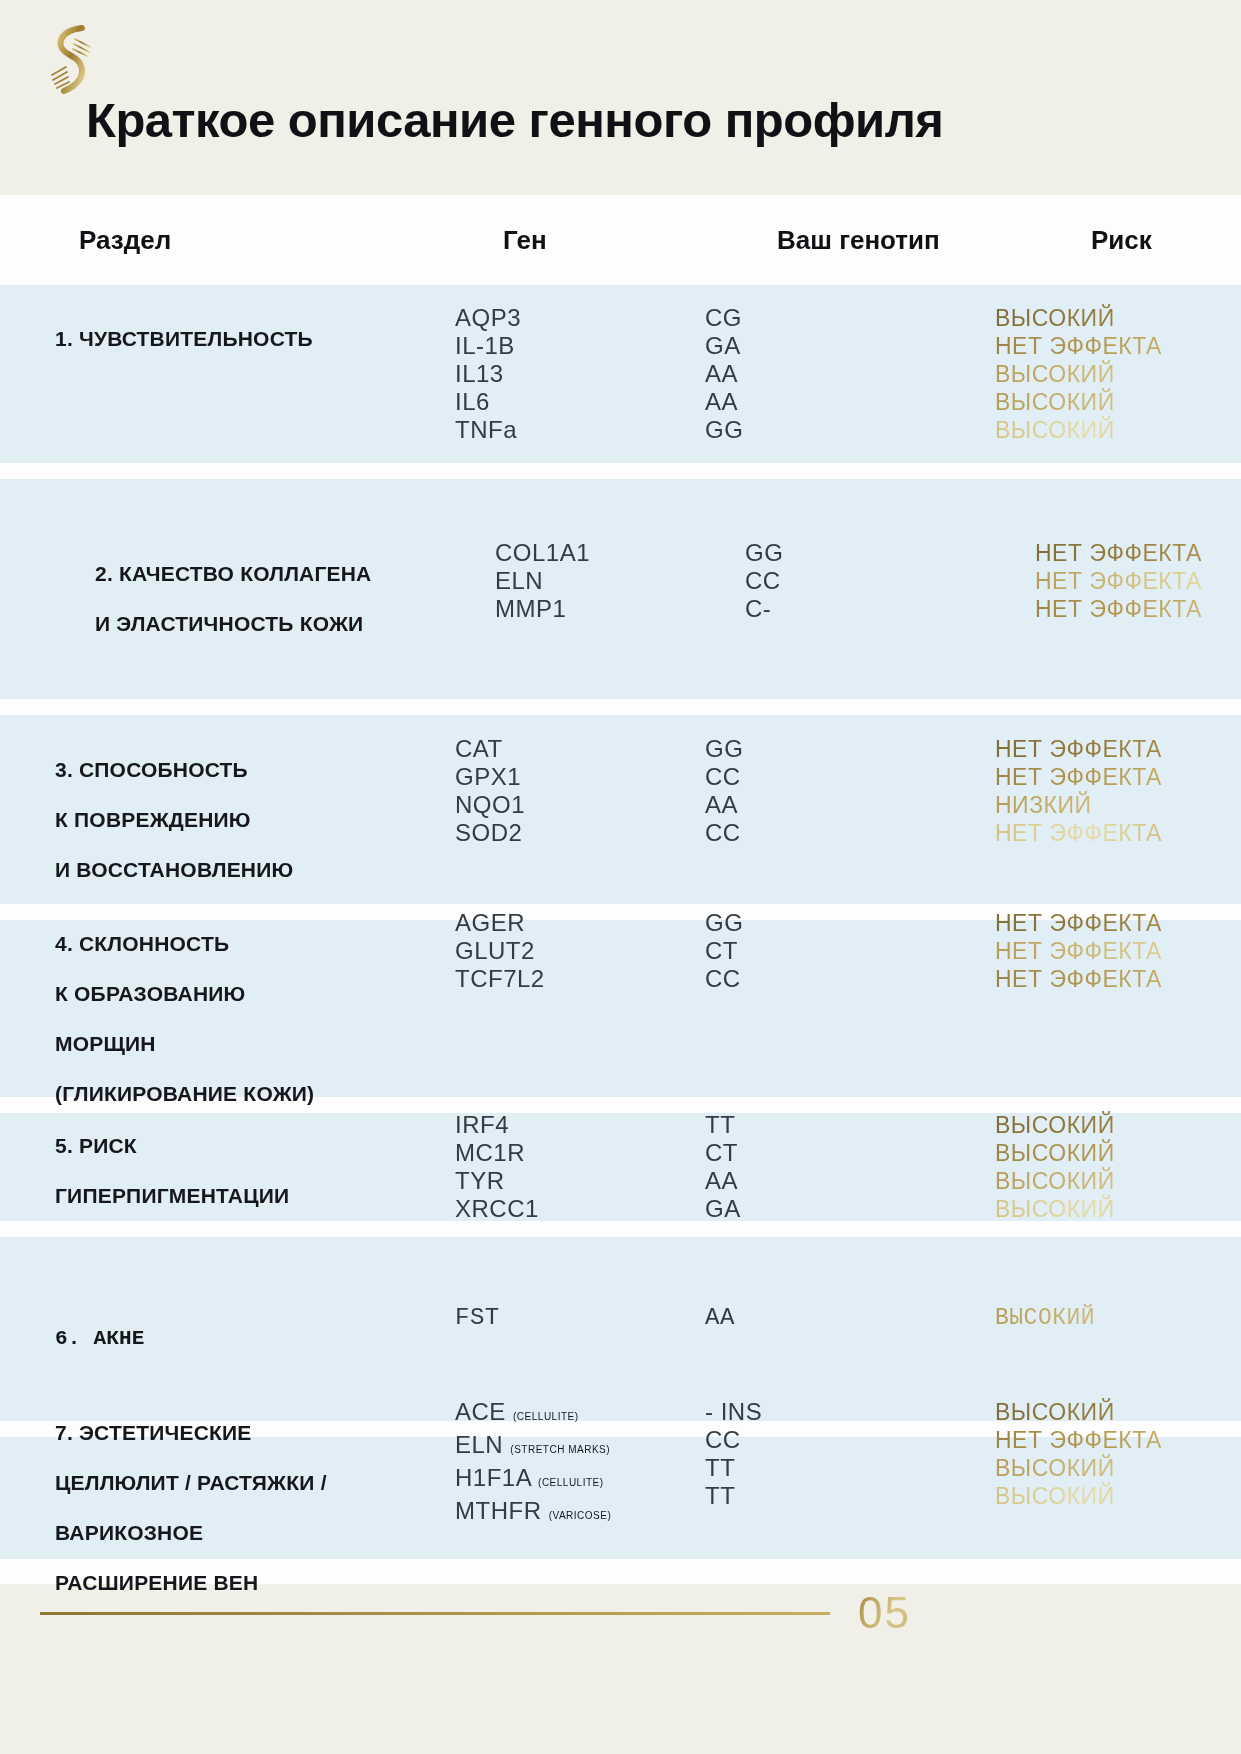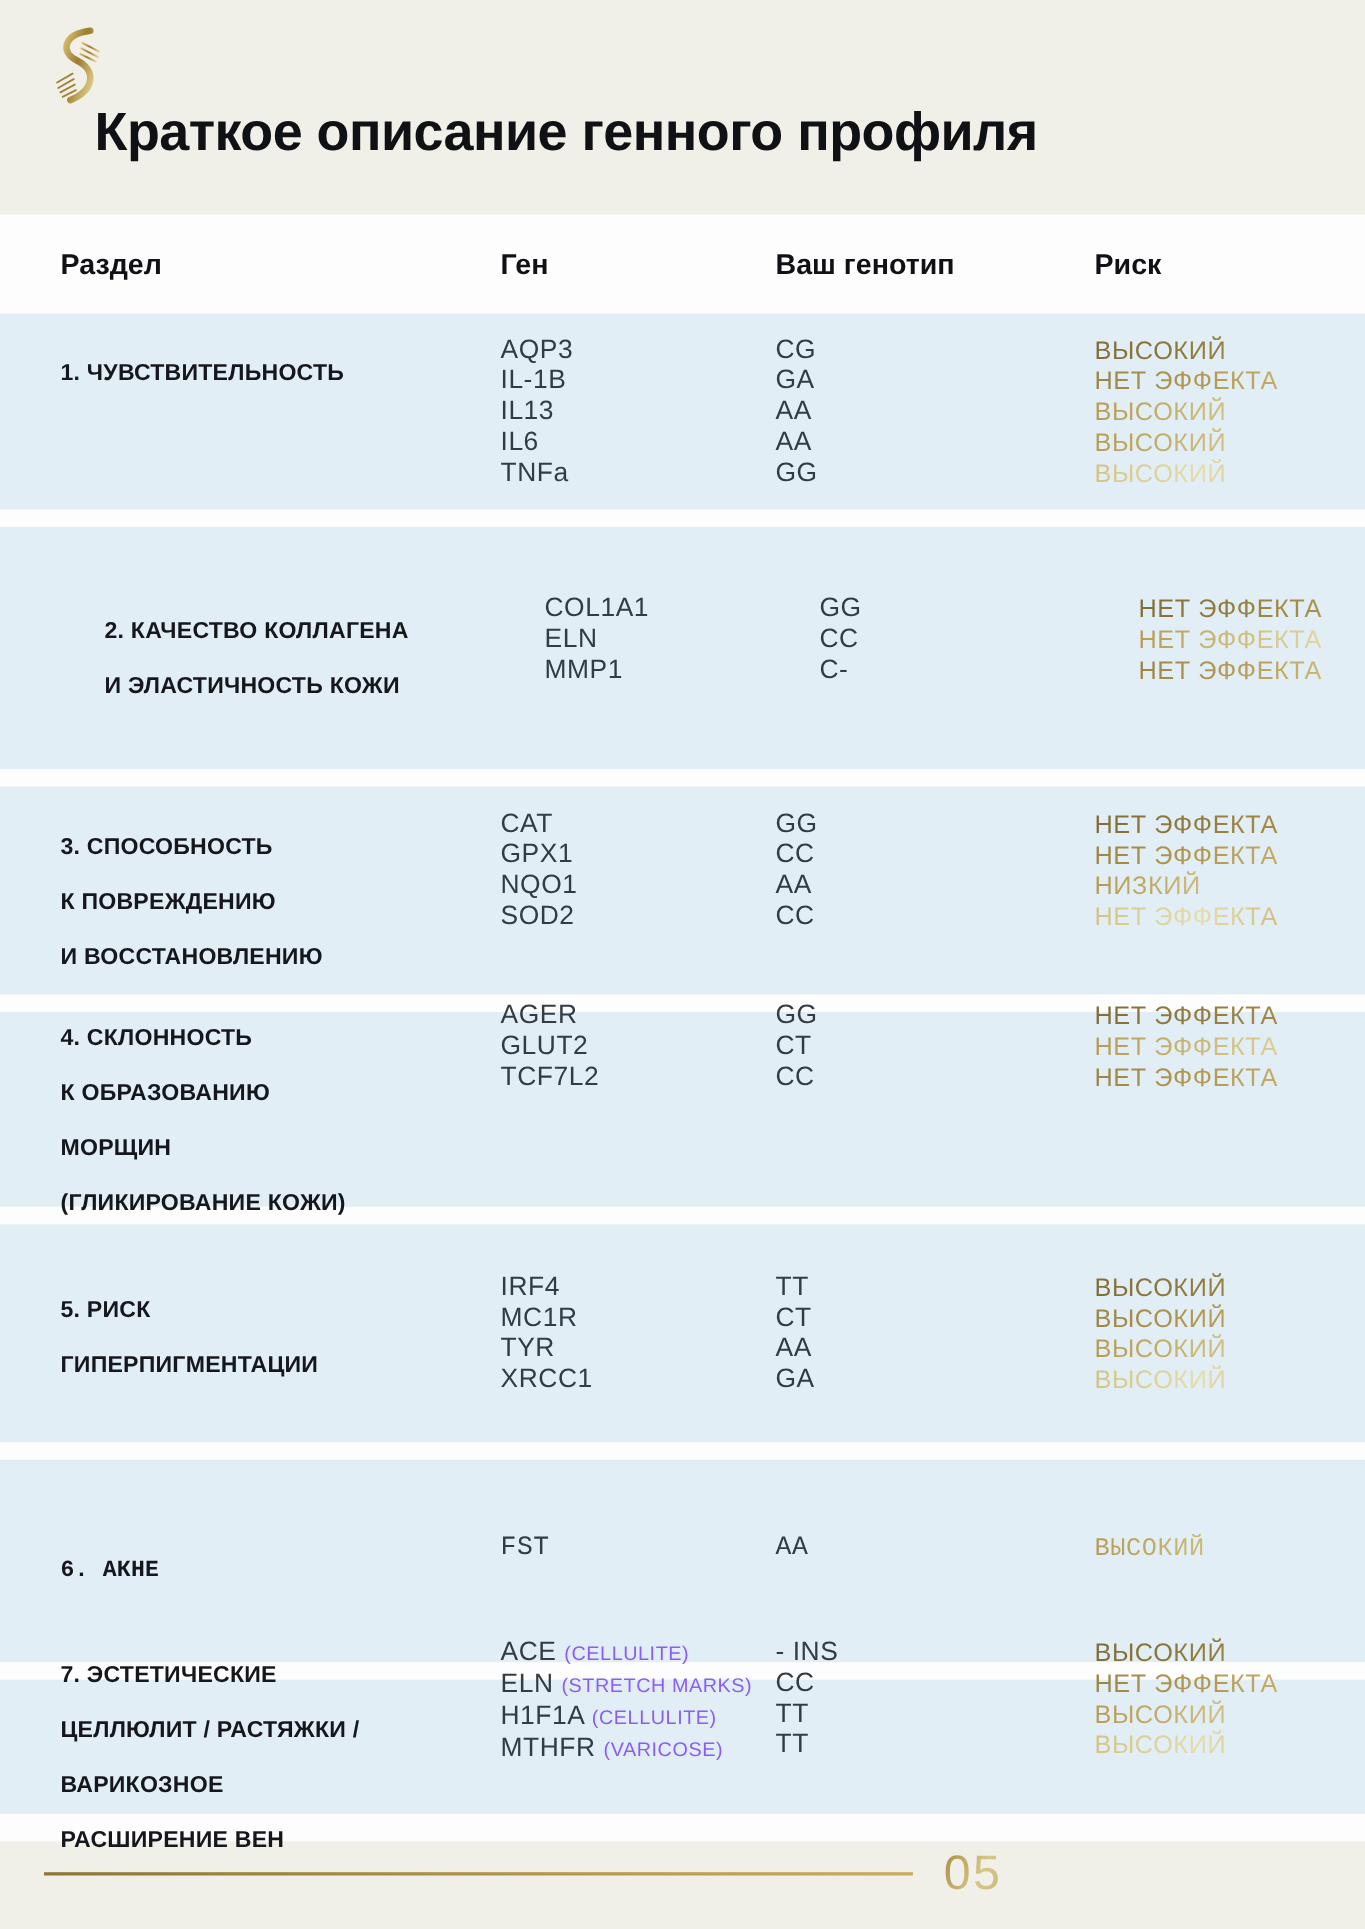--- a/index.html
+++ b/index.html
@@ -19,40 +19,40 @@
     white-space:nowrap;
   }
   
   .white-area{background:#fdfdfd;padding-bottom:25px;}
   .table-head{height:90px;display:flex;align-items:center;}
   .col{box-sizing:border-box;}
   .col-sec{width:455px;padding-left:55px;}
   .col-gene{width:250px;}
   .col-geno{width:290px;}
   .col-risk{flex:1;}
-  .th{font-size:26px;font-weight:700;color:#101114;}
+  .th{font-size:26px;font-weight:700;color:#101114;margin-left:24px;}
   
   .sec{
     background:#e1eef6;
     display:flex;align-items:center;
     margin-bottom:16px;
   }
   .sec:last-of-type{margin-bottom:0;}
   .sec-inner{display:flex;width:100%;align-items:flex-start;}
   .s1{height:178px;} .s2{height:220px;padding-left:40px;} .s3{height:189px;}
-  .s4{height:177px;} .s5{height:198px;align-items:center;} .s6{height:184px;font-family:Liberation Mono, monospace;} .s7{height:122px;}
+  .s4{height:177px;} .s5{height:108px;align-items:center;} .s6{height:184px;font-family:Liberation Mono, monospace;} .s7{height:122px;}
   .t-line{
     font-size:21px;font-weight:700;line-height:30px;
     color:#15171c;letter-spacing:.2px;margin-top:20px;
   }
   .line{line-height:28px;}
   .gene,.geno{
     font-size:24px;font-weight:300;color:#333b45;letter-spacing:.5px;
   }
-  .note{font-size:18px;letter-spacing:.5px;color:#8b5cf6;}
+  .note{font-size:10px;letter-spacing:.5px;color:#0f172a;}
   
   .risk{
     font-size:23px;letter-spacing:.5px;font-weight:400;
     color:#a98f4c;white-space:nowrap;
   }
   @supports (-webkit-background-clip: text){
     .risk{
       background-image:linear-gradient(100deg,
         #7f6b35 0%, #947c3e 15%, #b79b52 35%, #d9c98a 55%,
         #e7dca8 65%, #c2a75e 82%, #8c7639 100%);

